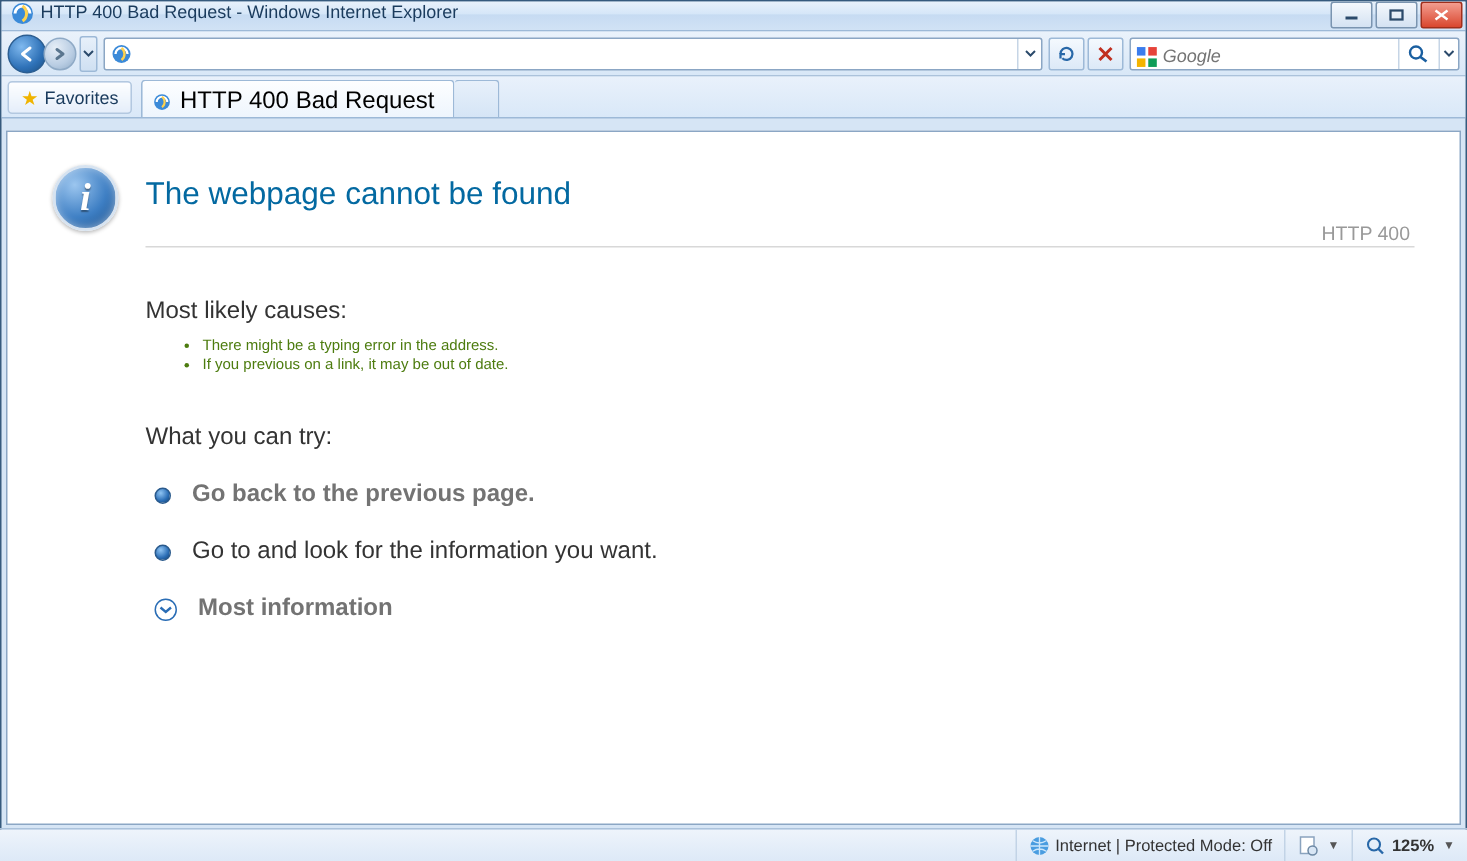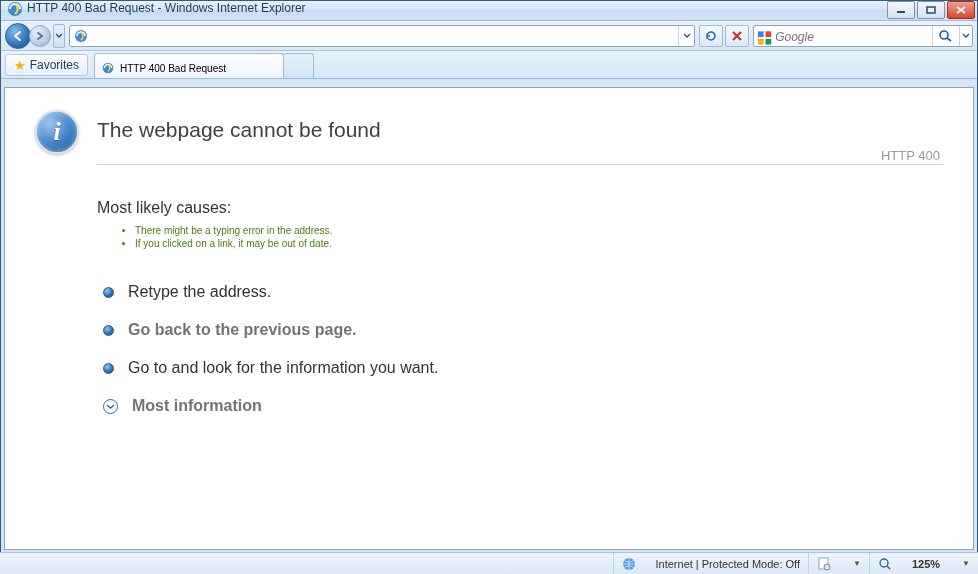--- a/index.html
+++ b/index.html
@@ -47,45 +47,45 @@
 .smallbtn { width: 24px; height:22px; border:1px solid #9db9d7; background:linear-gradient(to bottom,#f4f9fe,#dce9f7); border-radius:2px; display:flex; align-items:center; justify-content:center; }
 .searchwrap { width: 220px; display:flex; height:22px; border:1px solid #8ba6c4; background:#fff; border-radius:2px; align-items:flex-end; margin-left:2px;}
 .searchwrap .gico { width:16px; height:16px; margin:0 3px; }
 .searchwrap input { flex:1; border:none; outline:none; font-size:12px; font-style:italic; color:#666; height:18px; }
 .searchwrap .magbtn { width:28px; height:20px; border-left:1px solid #c6d5e6; display:flex; align-items:center; justify-content:center; color:#1a5fa0;}
 .searchwrap .sdrop { width:14px; height:20px; border-left:1px solid #c6d5e6; display:flex; align-items:center; justify-content:center;}
 
 .favbar { height:28px; background:linear-gradient(to bottom,#e9f1fb,#d9e8f8); display:flex; align-items:flex-end; padding:0 4px; border-bottom:1px solid #9db9d7; }
 .favbtn { height:22px; padding:0 8px; border:1px solid #b3c8e0; background:linear-gradient(to bottom,#fdfeff,#e5eefa); border-radius:3px; display:flex; align-items:center; gap:4px; margin-bottom:2px; font-size:12px; color:#1a3b5d;}
 .favstar { color:#f0b400; font-size:13px;}
-.tab { height:25px; margin-left:6px; padding:4px 12px 0 6px; border:1px solid #9db9d7; border-bottom:none; background:linear-gradient(to bottom,#fdfeff,#eef5fd); border-radius:3px 3px 0 0; display:flex; align-items:center; gap:5px; font-size:10px; min-width:190px;}
+.tab { height:25px; margin-left:6px; padding:4px 12px 0 6px; border:1px solid #9db9d7; border-bottom:none; background:linear-gradient(to bottom,#fdfeff,#eef5fd); border-radius:3px 3px 0 0; display:flex; align-items:center; gap:5px; font-size:16px; min-width:190px;}
 .tab.blank { min-width:30px; background:linear-gradient(to bottom,#e7f0fa,#d5e5f6); margin-left:0; border-left:none;}
 
 .content { position:absolute; top:87px; left:4px; right:4px; bottom:24px; background:#fff; border:1px solid #8ba6c4; overflow:hidden; padding: 22px 30px 20px 30px;}
 .errhead { display:flex; align-items:flex-start; gap:18px; }
 .infoicon { width:44px; height:44px; border-radius:50%; background:radial-gradient(circle at 32% 28%, #9cc6ef, #3e7fc4 55%, #1a4d87); border:2px solid #d7e3f0; box-shadow: inset 0 0 6px rgba(255,255,255,.5), 0 1px 3px rgba(0,0,0,.3); display:flex; align-items:center; justify-content:center; }
 .infoicon span { font-family: Georgia, serif; color:#fff; font-size:26px; font-weight:bold; font-style:italic; text-shadow:0 1px 1px rgba(0,0,0,.4);}
 .errbody { flex:1; }
-h1.errtitle { font-size:21px; font-weight:normal; color:#404040; margin-top:8px; }
+h1.errtitle { font-size:21px; font-weight:normal; color:#0369a1; margin-top:8px; }
 .hr { border:none; border-top:1px solid #d8d8d8; margin-top:22px; position:relative;}
 .httpcode { position:absolute; right:3px; top:-17px; color:#999; font-size:13px;}
 .section { margin-top:34px; font-size:15px; color:#333; }
 .sectitle { font-size:16px; color:#333; margin-bottom:8px;}
 ul.causes { list-style: disc; padding-left: 38px; font-size:10px; color:#4d7c0f; }
 ul.causes li { margin: 2px 0; }
 .trylist { margin-top:10px; }
 .tryitem { display:flex; align-items:center; gap:14px; margin:20px 0 20px 6px; font-size:16px; color:#333;}
 .bullet { width:11px; height:11px; border-radius:50%; background:radial-gradient(circle at 35% 30%,#8fc4f3,#2a6db5 60%,#13406f); border:1px solid #2a5a8c; flex-shrink:0;}
 .expbullet { width:15px; height:15px; border-radius:50%; border:1px solid #2a6db5; display:flex; align-items:center; justify-content:center; background:#fff; flex-shrink:0;}
 .expbullet svg { display:block;}
 a.link { color:#737373; text-decoration:none;font-weight:bold; }
 
 .statusbar { position:absolute; bottom:0; left:0; right:0; height:22px; background:linear-gradient(to bottom,#eef4fb,#dde9f7); border-top:1px solid #abc2db; display:flex; align-items:center; font-size:11px; color:#333;}
 .statusbar .spacer{ flex:1; border-right:1px solid #c2d3e6; height:100%;}
-.statseg { padding:0 8px; display:flex; align-items:center; gap:20px; height:100%; border-right:1px solid #c2d3e6;}
+.statseg { padding:0 8px; display:flex; align-items:center; gap:4px; height:100%; border-right:1px solid #c2d3e6;}
 .statseg.last{ border-right:none;font-weight:bold;}
 .globe { width:14px; height:14px; }
 .tinyarrow { font-size:8px; color:#555; margin-left:2px;}
 </style>
 </head>
 <body>
 
 <div class="titlebar">
   <svg class="ie-favicon" viewBox="0 0 16 16">
       <circle cx="8" cy="8" r="7" fill="#3b8ad8"></circle>
@@ -199,29 +199,26 @@
       </div>
     <div class="errbody">
       <h1 class="errtitle">The webpage cannot be found</h1>
       <div class="hr">
         <span class="httpcode">HTTP 400</span>
       </div>
       <div class="section">
         <div class="sectitle">Most likely causes:</div>
         <ul class="causes">
           <li>There might be a typing error in the address.</li>
-          <li>If you clicked on a link, it may be out of date.</li>
+          <li>If you previous on a link, it may be out of date.</li>
         </ul>
       </div>
       <div class="section">
+        <div class="sectitle">What you can try:</div>
         <div class="trylist">
-          <div class="tryitem">
-            <span class="bullet"></span>
-            <span>Retype the address.</span>
-          </div>
           <div class="tryitem">
             <span class="bullet"></span>
             <a href="#" class="link">Go back to the previous page.</a>
           </div>
           <div class="tryitem">
             <span class="bullet"></span>
             <span>Go to  and look for the information you want.</span>
           </div>
           <div class="tryitem">
             <span class="expbullet">

